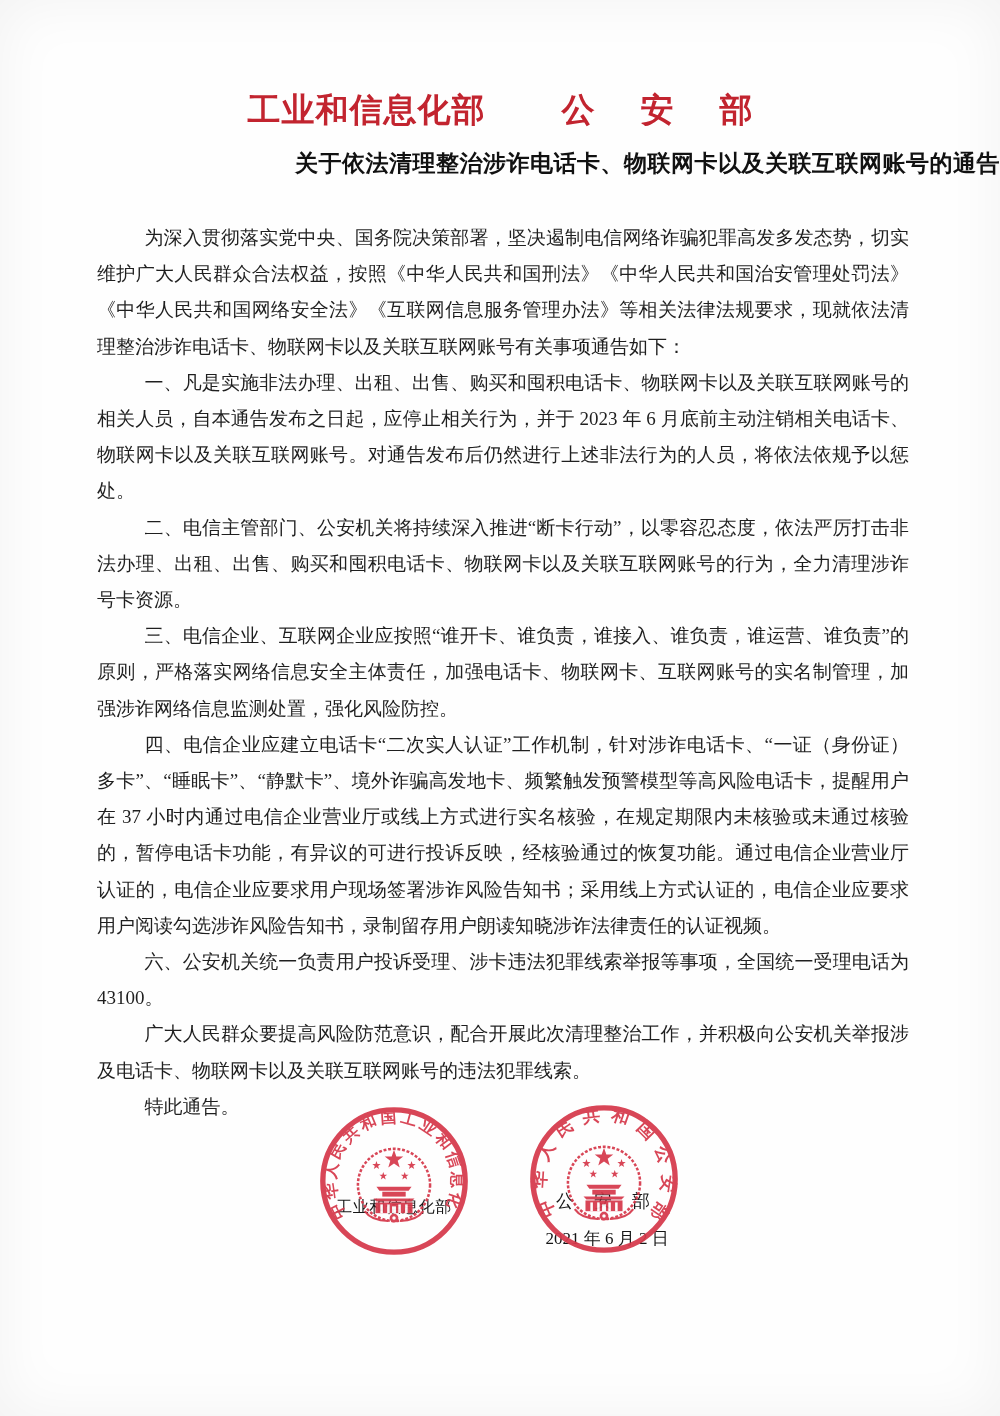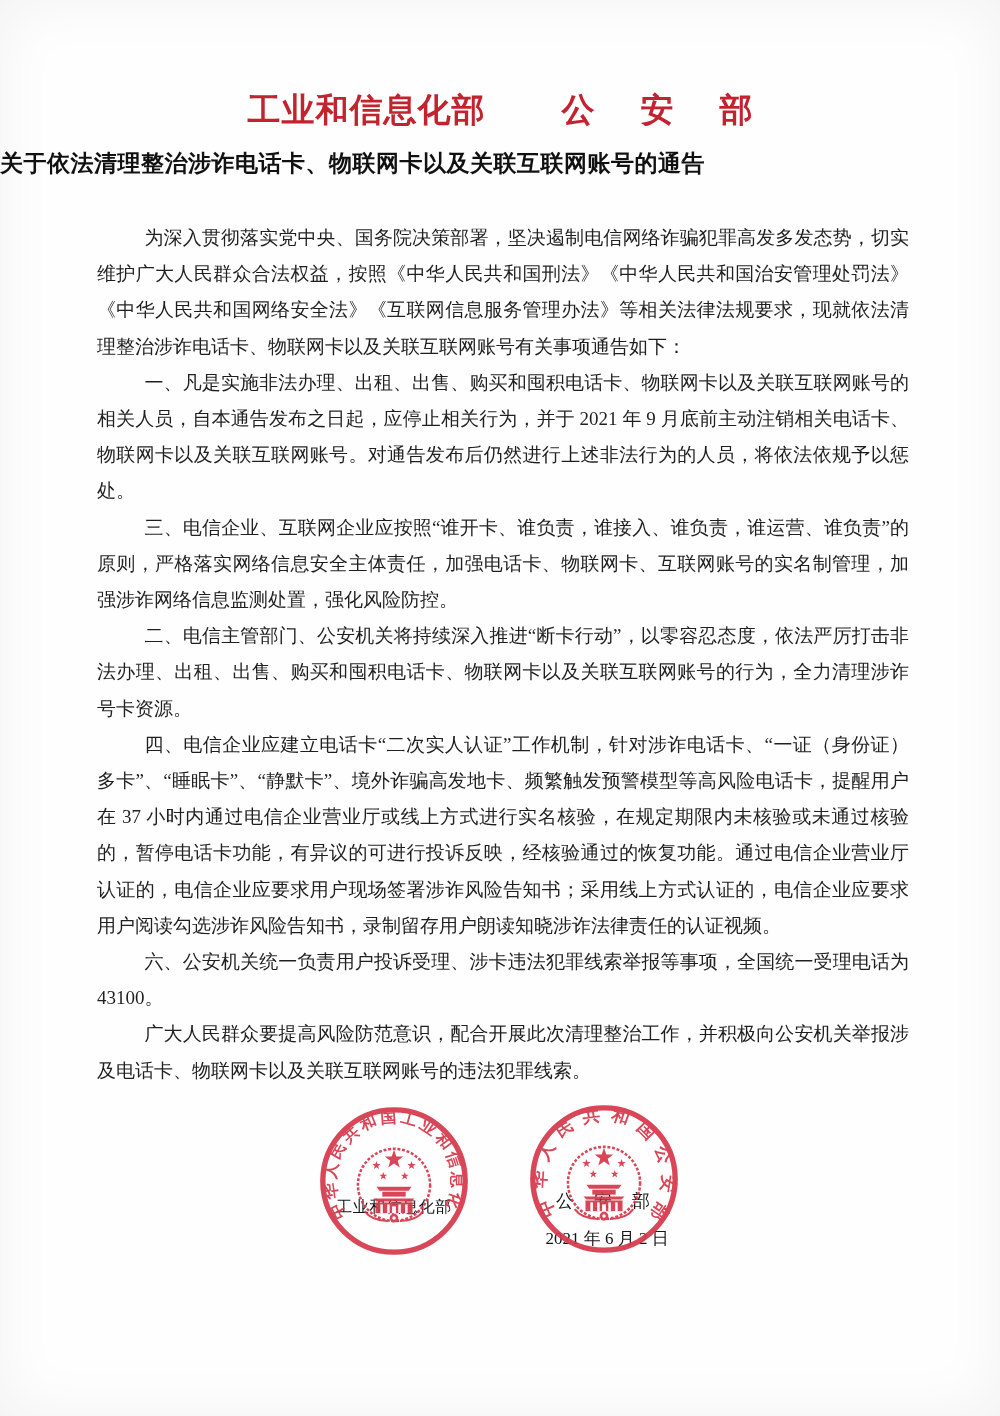--- a/index.html
+++ b/index.html
@@ -15,21 +15,21 @@
     display:flex;justify-content:center;align-items:baseline;gap:76px;
   }
   .ministry{
     color:#c2242f;font-weight:bold;font-size:33px;line-height:36px;
     font-family:"Liberation Serif","DejaVu Serif",serif;
   }
   .ministry-1{letter-spacing:1px;}
   .ministry-2{letter-spacing:46px;margin-right:-46px;}
   .title{
     position:absolute;top:148px;left:0;width:100%;margin:0;
-    text-align:left;font-size:23px;font-weight:bold;color:#111;
+    text-align:right;font-size:23px;font-weight:bold;color:#111;
     font-family:"Liberation Sans","DejaVu Sans",sans-serif;
     letter-spacing:0.5px;
   }
   .body-text{
     position:absolute;top:220px;left:97px;width:812px;
     font-size:19px;line-height:36.2px;
     text-align:justify;text-justify:inter-character;
   }
   .body-text p{margin:0;text-indent:2.5em;}
   .signature-block{position:absolute;left:0;top:0;width:100%;height:100%;pointer-events:none;}
@@ -52,26 +52,27 @@
 
   <div class="header">
     <span class="ministry ministry-1">工业和信息化部</span>
     <span class="ministry ministry-2">公安部</span>
   </div>
 
   <h1 class="title">关于依法清理整治涉诈电话卡、物联网卡以及关联互联网账号的通告</h1>
 
   <div class="body-text">
     <p>为深入贯彻落实党中央、国务院决策部署，坚决遏制电信网络诈骗犯罪高发多发态势，切实维护广大人民群众合法权益，按照《中华人民共和国刑法》《中华人民共和国治安管理处罚法》《中华人民共和国网络安全法》《互联网信息服务管理办法》等相关法律法规要求，现就依法清理整治涉诈电话卡、物联网卡以及关联互联网账号有关事项通告如下：</p>
-    <p>一、凡是实施非法办理、出租、出售、购买和囤积电话卡、物联网卡以及关联互联网账号的相关人员，自本通告发布之日起，应停止相关行为，并于 2021 年 9 月底前主动注销相关电话卡、物联网卡以及关联互联网账号。对通告发布后仍然进行上述非法行为的人员，将依法依规予以惩处。</p>
+    <p>一、凡是实施非法办理、出租、出售、购买和囤积电话卡、物联网卡以及关联互联网账号的相关人员，自本通告发布之日起，应停止相关行为，并于 2023 年 6 月底前主动注销相关电话卡、物联网卡以及关联互联网账号。对通告发布后仍然进行上述非法行为的人员，将依法依规予以惩处。</p>
+    <p>二、电信主管部门、公安机关将持续深入推进“断卡行动”，以零容忍态度，依法严厉打击非法办理、出租、出售、购买和囤积电话卡、物联网卡以及关联互联网账号的行为，全力清理涉诈号卡资源。</p>
     <p>三、电信企业、互联网企业应按照“谁开卡、谁负责，谁接入、谁负责，谁运营、谁负责”的原则，严格落实网络信息安全主体责任，加强电话卡、物联网卡、互联网账号的实名制管理，加强涉诈网络信息监测处置，强化风险防控。</p>
-    <p>二、电信主管部门、公安机关将持续深入推进“断卡行动”，以零容忍态度，依法严厉打击非法办理、出租、出售、购买和囤积电话卡、物联网卡以及关联互联网账号的行为，全力清理涉诈号卡资源。</p>
     <p>四、电信企业应建立电话卡“二次实人认证”工作机制，针对涉诈电话卡、“一证（身份证）多卡”、“睡眠卡”、“静默卡”、境外诈骗高发地卡、频繁触发预警模型等高风险电话卡，提醒用户在 37 小时内通过电信企业营业厅或线上方式进行实名核验，在规定期限内未核验或未通过核验的，暂停电话卡功能，有异议的可进行投诉反映，经核验通过的恢复功能。通过电信企业营业厅认证的，电信企业应要求用户现场签署涉诈风险告知书；采用线上方式认证的，电信企业应要求用户阅读勾选涉诈风险告知书，录制留存用户朗读知晓涉诈法律责任的认证视频。</p>
     <p>六、公安机关统一负责用户投诉受理、涉卡违法犯罪线索举报等事项，全国统一受理电话为 43100。</p>
     <p>广大人民群众要提高风险防范意识，配合开展此次清理整治工作，并积极向公安机关举报涉及电话卡、物联网卡以及关联互联网账号的违法犯罪线索。</p>
+    <p>特此通告。</p>
   </div>
 
   <div class="signature-block">
     <div class="sig-name sig-name-1">工业和信息化部</div>
     <div class="sig-name sig-name-2">公安部</div>
     <div class="sig-date">2021 年 6 月 2 日</div>
 
     <svg class="seal seal-1" viewBox="0 0 160 160" color="#d6394b">
       <circle cx="80" cy="80" r="73" fill="none" stroke="currentColor" stroke-width="5.5"></circle>
       <path id="sealArc1" d="M 32.1 116.1 A 60 60 0 1 1 127.9 116.1" fill="none"></path>

